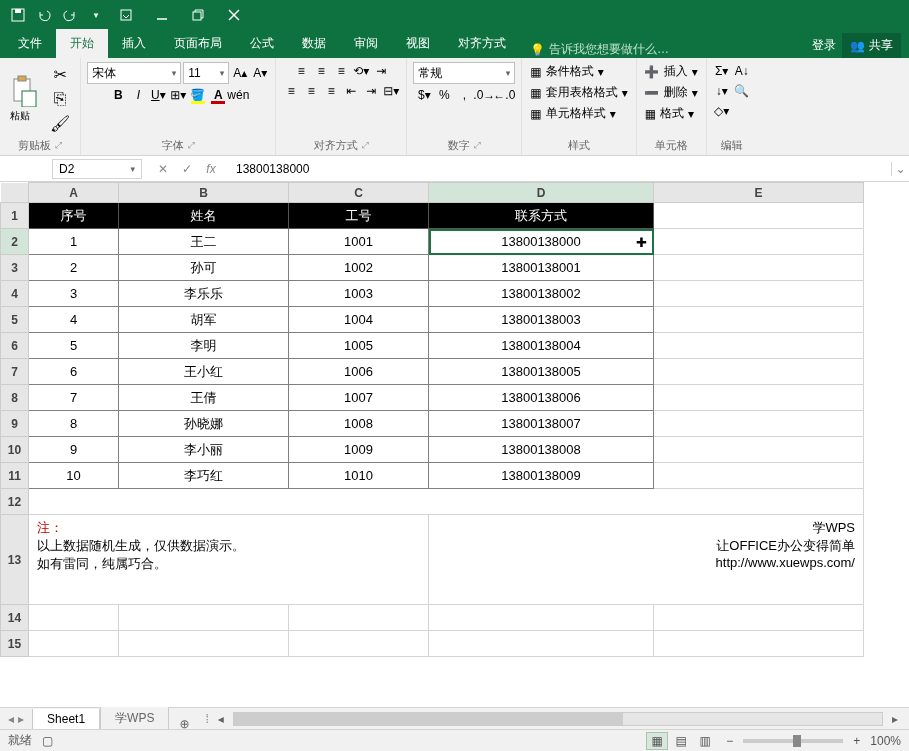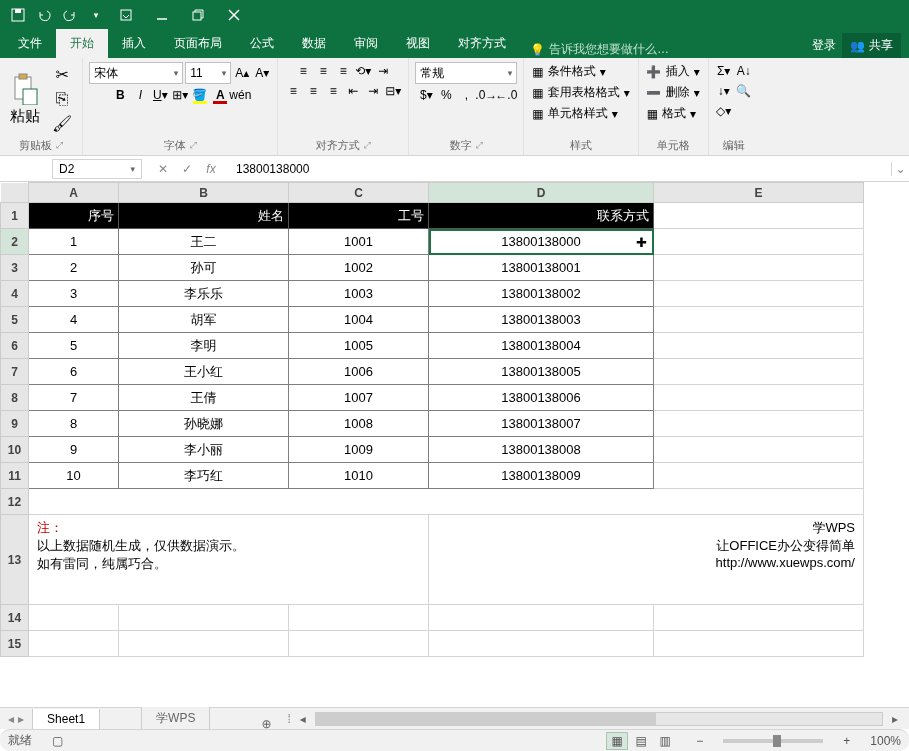--- a/index.html
+++ b/index.html
@@ -20,21 +20,21 @@
 .ribbon-tell { flex: 1; display: flex; align-items: center; color: #c0e0cf; padding-left: 10px; gap: 4px; }
 .ribbon-right { display: flex; align-items: center; gap: 6px; padding-right: 8px; }
 .share-btn { background: #0a5e35; padding: 4px 8px; display: flex; align-items: center; gap: 4px; }
 
 
 .ribbon { background: #f1f1f1; border-bottom: 1px solid #d4d4d4; height: 98px; display: flex; }
 .ribbon-group { display: flex; flex-direction: column; padding: 4px 6px 2px 6px; border-right: 1px solid #e1e1e1; }
 .ribbon-group-body { flex: 1; display: flex; align-items: center; gap: 4px; }
 .ribbon-group-label { font-size: 11px; color: #666; text-align: center; padding-top: 2px; display: flex; justify-content: center; align-items: center; gap: 4px; }
 .ribbon-btn { padding: 2px 4px; cursor: pointer; display: flex; align-items: center; justify-content: center; }
-.big-btn { display: flex; flex-direction: column; align-items: center; gap: 2px; padding: 4px; font-size: 15px; }
+.big-btn { display: flex; flex-direction: column; gap: 2px; padding: 4px; font-size: 10px; }
 .combo { border: 1px solid #c0c0c0; background: #fff; font-size: 12px; height: 22px; display: flex; align-items: center; padding: 0 4px; }
 .combo .arrow { margin-left: auto; font-size: 9px; color: #666; }
 .font-combo { width: 94px; }
 .size-combo { width: 46px; }
 .format-combo { width: 102px; }
 .row3 { display: flex; flex-direction: column; gap: 2px; }
 .hrow { display: flex; gap: 2px; align-items: center; }
 .icon-sq { width: 18px; height: 18px; display: flex; align-items: center; justify-content: center; font-size: 12px; }
 .menu-item { font-size: 12px; display: flex; align-items: center; gap: 4px; padding: 1px 2px; cursor: pointer; }
 .launcher { font-size: 9px; color: #888; cursor: pointer; }
@@ -52,43 +52,43 @@
 
 .grid-wrap { flex: 1; display: flex; overflow: hidden; position: relative; }
 .grid { flex: 1; overflow: auto; }
 .corner { width: 28px; height: 20px; background: #e6e6e6; border-right: 1px solid #ccc; border-bottom: 1px solid #ccc; position: sticky; left: 0; top: 0; z-index: 3; }
 table { border-collapse: collapse; }
 .colhdr { background: #e6e6e6; border: 1px solid #ccc; font-size: 12px; color: #444; text-align: center; height: 20px; position: sticky; top: 0; z-index: 2; }
 .colhdr.sel { background: #d3e5d9; }
 .rowhdr { background: #e6e6e6; border: 1px solid #ccc; font-size: 12px; color: #444; text-align: center; width: 28px; position: sticky; left: 0; z-index: 1; }
 .rowhdr.sel { background: #d3e5d9; }
 td.cell { border: 1px solid #d4d4d4; height: 26px; font-size: 13px; padding: 0 4px; background: #fff; vertical-align: middle; }
-td.hdr-row { background: #000; color: #fff; text-align: right; border: 1px solid #555; font-size: 13px; }
+td.hdr-row { background: #000; color: #fff; text-align: center; border: 1px solid #555; font-size: 13px; }
 td.data-bordered { border: 1px solid #7f7f7f; text-align: center; }
 td.selected { outline: 2px solid #1e7346; outline-offset: -2px; }
 .cell-cursor { position: absolute; right: 6px; top: 50%; transform: translateY(-50%); font-size: 13px; }
 td.note { font-size: 13px; vertical-align: top; padding: 4px 8px; }
 .note-red { color: #c00000; }
 .right-text { text-align: right; }
 
 
 .sheet-bar { height: 22px; display: flex; align-items: center; border-top: 1px solid #d4d4d4; font-size: 12px; background: #f1f1f1; }
 .sheet-nav { display: flex; gap: 4px; padding: 0 8px; color: #888; }
-.sheet-tabs { display: flex; align-items: flex-end; gap: 41px; }
+.sheet-tabs { display: flex; align-items: flex-end; }
 .sheet-tab { padding: 3px 14px; border: 1px solid #ccc; border-top: none; background: #fff; cursor: pointer; }
 .sheet-tab.active { border-bottom: 2px solid #1e7346; }
 .sheet-tab.inactive { background: #f1f1f1; color: #666; }
 .sheet-add { padding: 0 10px; cursor: pointer; color: #666; }
 .hscroll { flex: 1; display: flex; align-items: center; padding: 0 6px; gap: 4px; }
 .scroll-track { flex: 1; height: 14px; background: #e6e6e6; border: 1px solid #ccc; position: relative; }
 .scroll-thumb { position: absolute; left: 0; top: 0; bottom: 0; width: 60%; background: #cdcdcd; }
 .scroll-btn { width: 16px; text-align: center; color: #666; cursor: pointer; }
 
 
-.status-bar { height: 22px; background: #f1f1f1; border-top: 1px solid #d4d4d4; display: flex; align-items: center; font-size: 12px; color: #555; padding: 0 8px; gap: 20px; border-radius: 10px; }
+.status-bar { height: 22px; background: #f1f1f1; border-top: 1px solid #d4d4d4; display: flex; align-items: center; font-size: 12px; color: #555; padding: 0 8px; gap: 10px; }
 .status-bar .spacer { flex: 1; }
 .view-btns { display: flex; gap: 2px; }
 .view-btn { width: 22px; height: 18px; border: 1px solid transparent; display: flex; align-items: center; justify-content: center; cursor: pointer; }
 .view-btn.active { background: #d8e6dd; border-color: #a8c5b2; }
 .zoom-slider { width: 100px; height: 4px; background: #ccc; position: relative; }
 .zoom-thumb { position: absolute; left: 50%; top: -4px; width: 8px; height: 12px; background: #888; }
 
 svg { display: block; }
 </style>
 </head>

